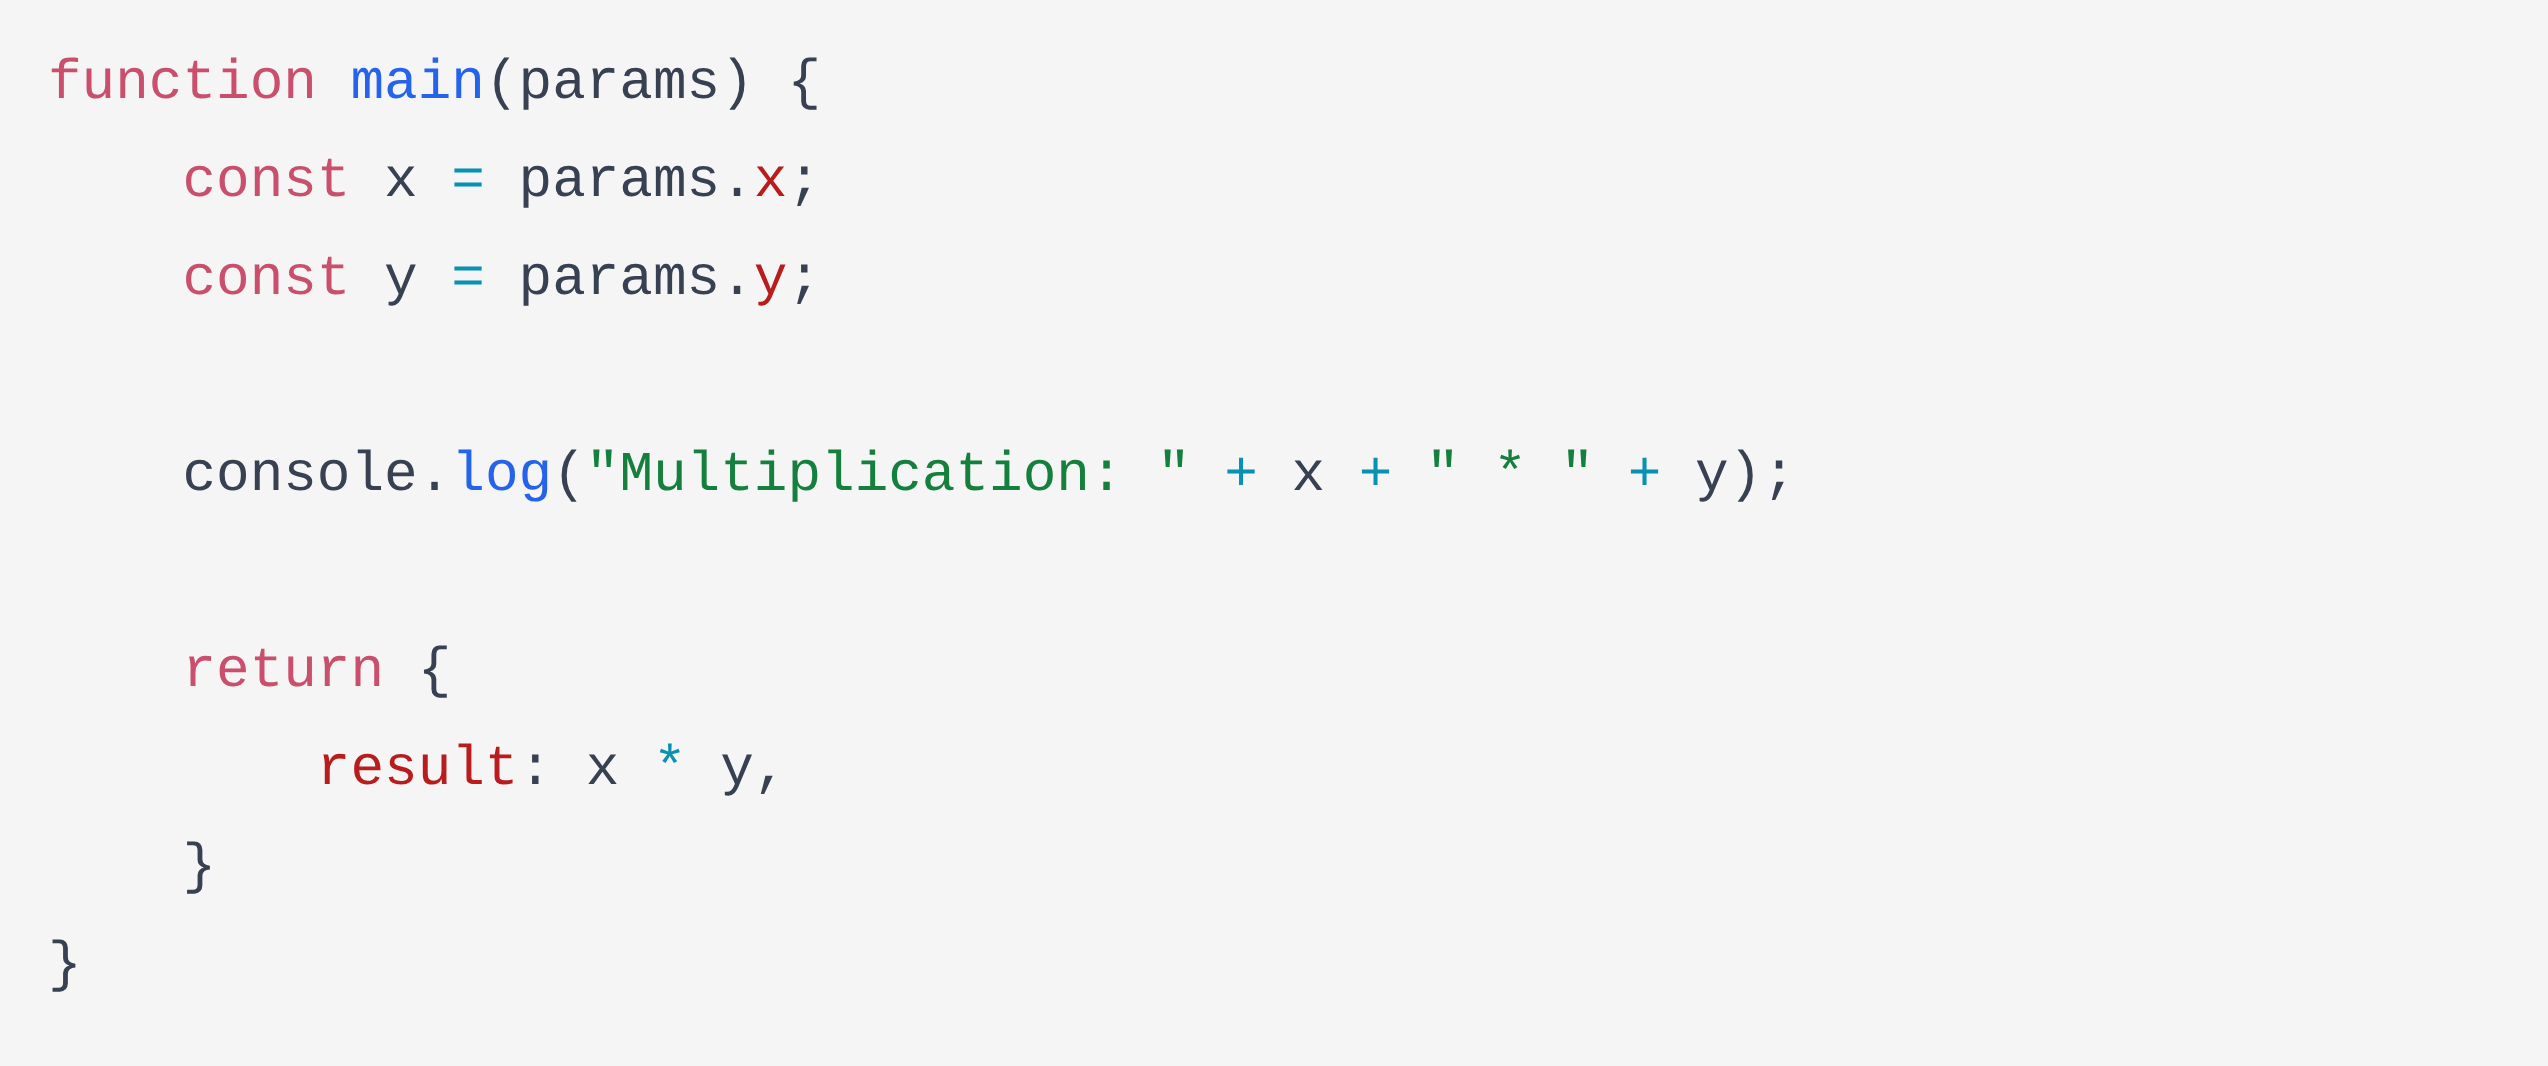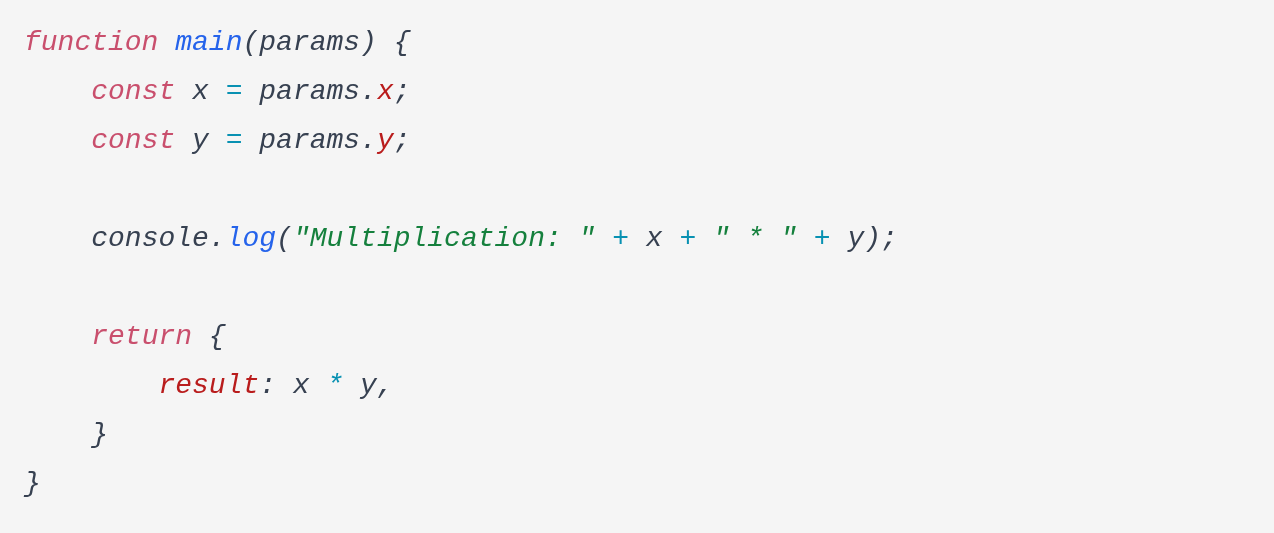--- a/index.html
+++ b/index.html
@@ -1,19 +1,18 @@
 <!DOCTYPE html>
 <html><head>
   <meta charset="utf-8">
   <style>
     * {
       margin: 0;
       padding: 0;
       box-sizing: border-box;
-      font-style: italic;
     }
     body {
       background: #f5f5f5;
       font-family: 'Menlo', 'Monaco', 'Consolas', 'Courier New', monospace;
       font-size: 28px;
       line-height: 1.75;
       padding: 18px 24px;
       width: 1274px;
       height: 533px;
       overflow: hidden;

